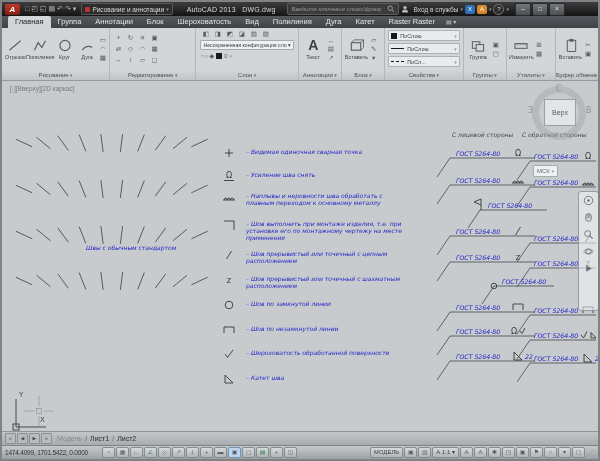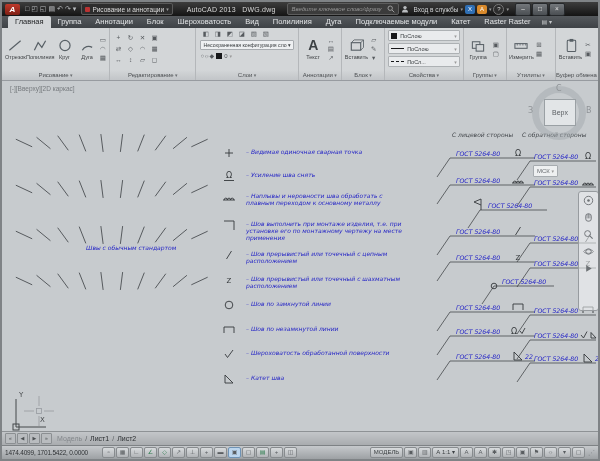--- a/index.html
+++ b/index.html
@@ -155,21 +155,20 @@
   <div class="tabsrow">
     <div id="tabs" style="display:flex;">
         <span class="tab active">Главная</span>
         <span class="tab">Группа</span>
         <span class="tab">Аннотации</span>
         <span class="tab">Блок</span>
         <span class="tab">Шероховатость</span>
         <span class="tab">Вид</span>
         <span class="tab">Полилиния</span>
         <span class="tab">Дуга</span>
-        <span class="tab">Подключаемые модули</span>
         <span class="tab">Катет</span>
         <span class="tab">Raster Raster</span>
       </div>
     <div class="ribmin">▤ ▾</div>
   </div>
 
   <div class="ribbon">
 
     <div class="panel" style="width:108px;">
       <div class="panel-tools">

